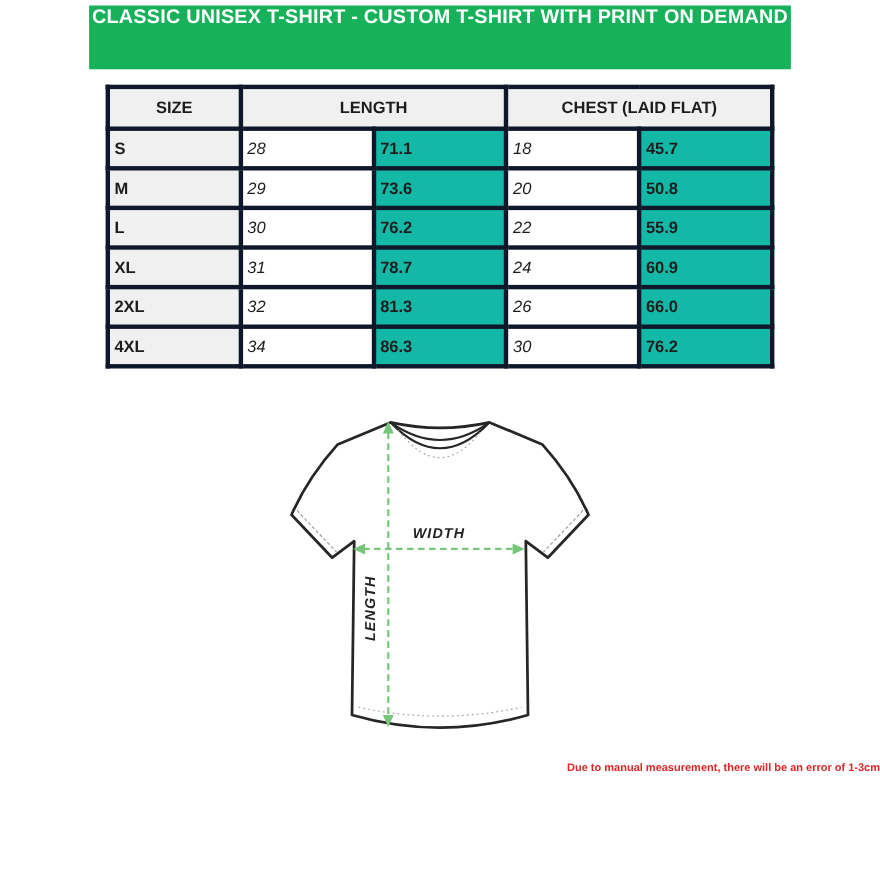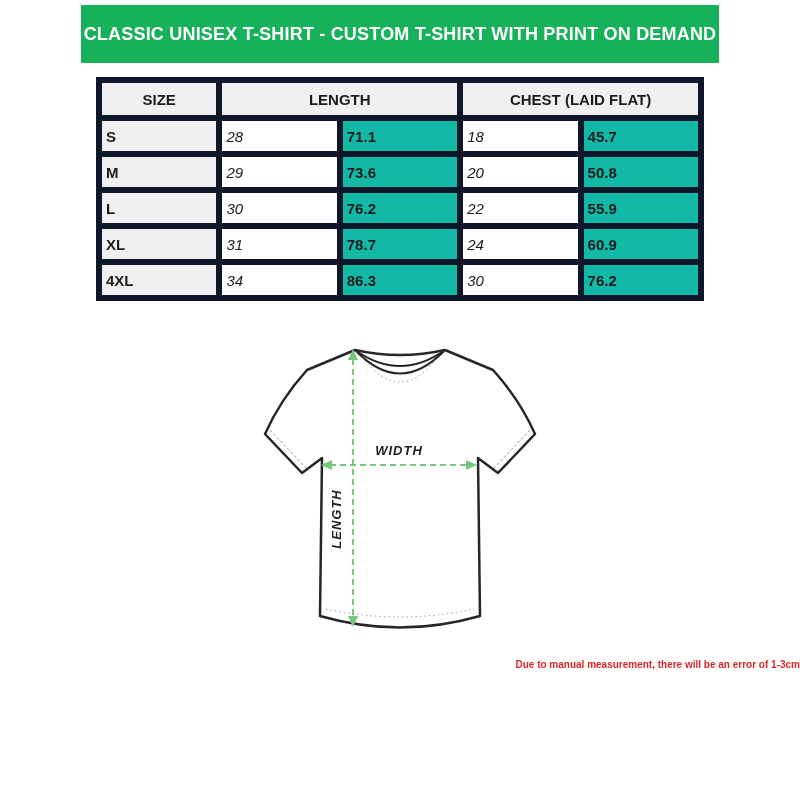--- a/index.html
+++ b/index.html
@@ -3,33 +3,33 @@
 <meta charset="utf-8">
 <style>
   * { margin: 0; padding: 0; box-sizing: border-box; }
   html, body { width: 800px; height: 800px; background: #ffffff; font-family: "Liberation Sans", sans-serif; }
   .page { width: 800px; height: 800px; overflow: hidden; background: #ffffff; }
 
   .banner {
     width: 638px; height: 58px;
     margin: 5px auto 0;
     background: #17B15A;
-    display: flex; align-items: center; justify-content: center;
+    display: flex; justify-content: center;
   }
   .banner-title {
     color: #ffffff; font-size: 18px; font-weight: bold;
     letter-spacing: 0.2px; text-align: center; white-space: nowrap;
   }
 
   table.size-chart {
     width: 608px; margin: 14px auto 0;
     border-collapse: collapse; table-layout: fixed;
   }
   .size-chart td, .size-chart th {
-    border: 6px solid #0f172a;
+    border: 4px solid #0f172a;
     vertical-align: middle;
     font-size: 15px; color: #1c1c1c;
     height: 36px; padding: 0 4px;
   }
   .size-chart th { height: 38px; font-weight: bold; background: #F0F0F0; }
   .size-chart td.c-size { font-weight: bold; background: #F0F0F0; }
   .size-chart td.c-in  { font-weight: normal; background: #ffffff; font-style: italic; }
   .size-chart td.c-cm  { font-weight: bold; background: #14b8a6; }
 
   .shirt-wrap { width: 300px; margin: 36px auto 0; font-style: italic; }
@@ -88,20 +88,27 @@
         <td class="c-cm">55.9</td>
       </tr>
       <tr>
         <td class="c-size">XL</td>
         <td class="c-in">31</td>
         <td class="c-cm">78.7</td>
         <td class="c-in">24</td>
         <td class="c-cm">60.9</td>
       </tr>
       <tr>
+        <td class="c-size">2XL</td>
+        <td class="c-in">32</td>
+        <td class="c-cm">81.3</td>
+        <td class="c-in">26</td>
+        <td class="c-cm">66.0</td>
+      </tr>
+      <tr>
         <td class="c-size">4XL</td>
         <td class="c-in">34</td>
         <td class="c-cm">86.3</td>
         <td class="c-in">30</td>
         <td class="c-cm">76.2</td>
       </tr>
     </tbody>
   </table>
 
   <div class="shirt-wrap">

